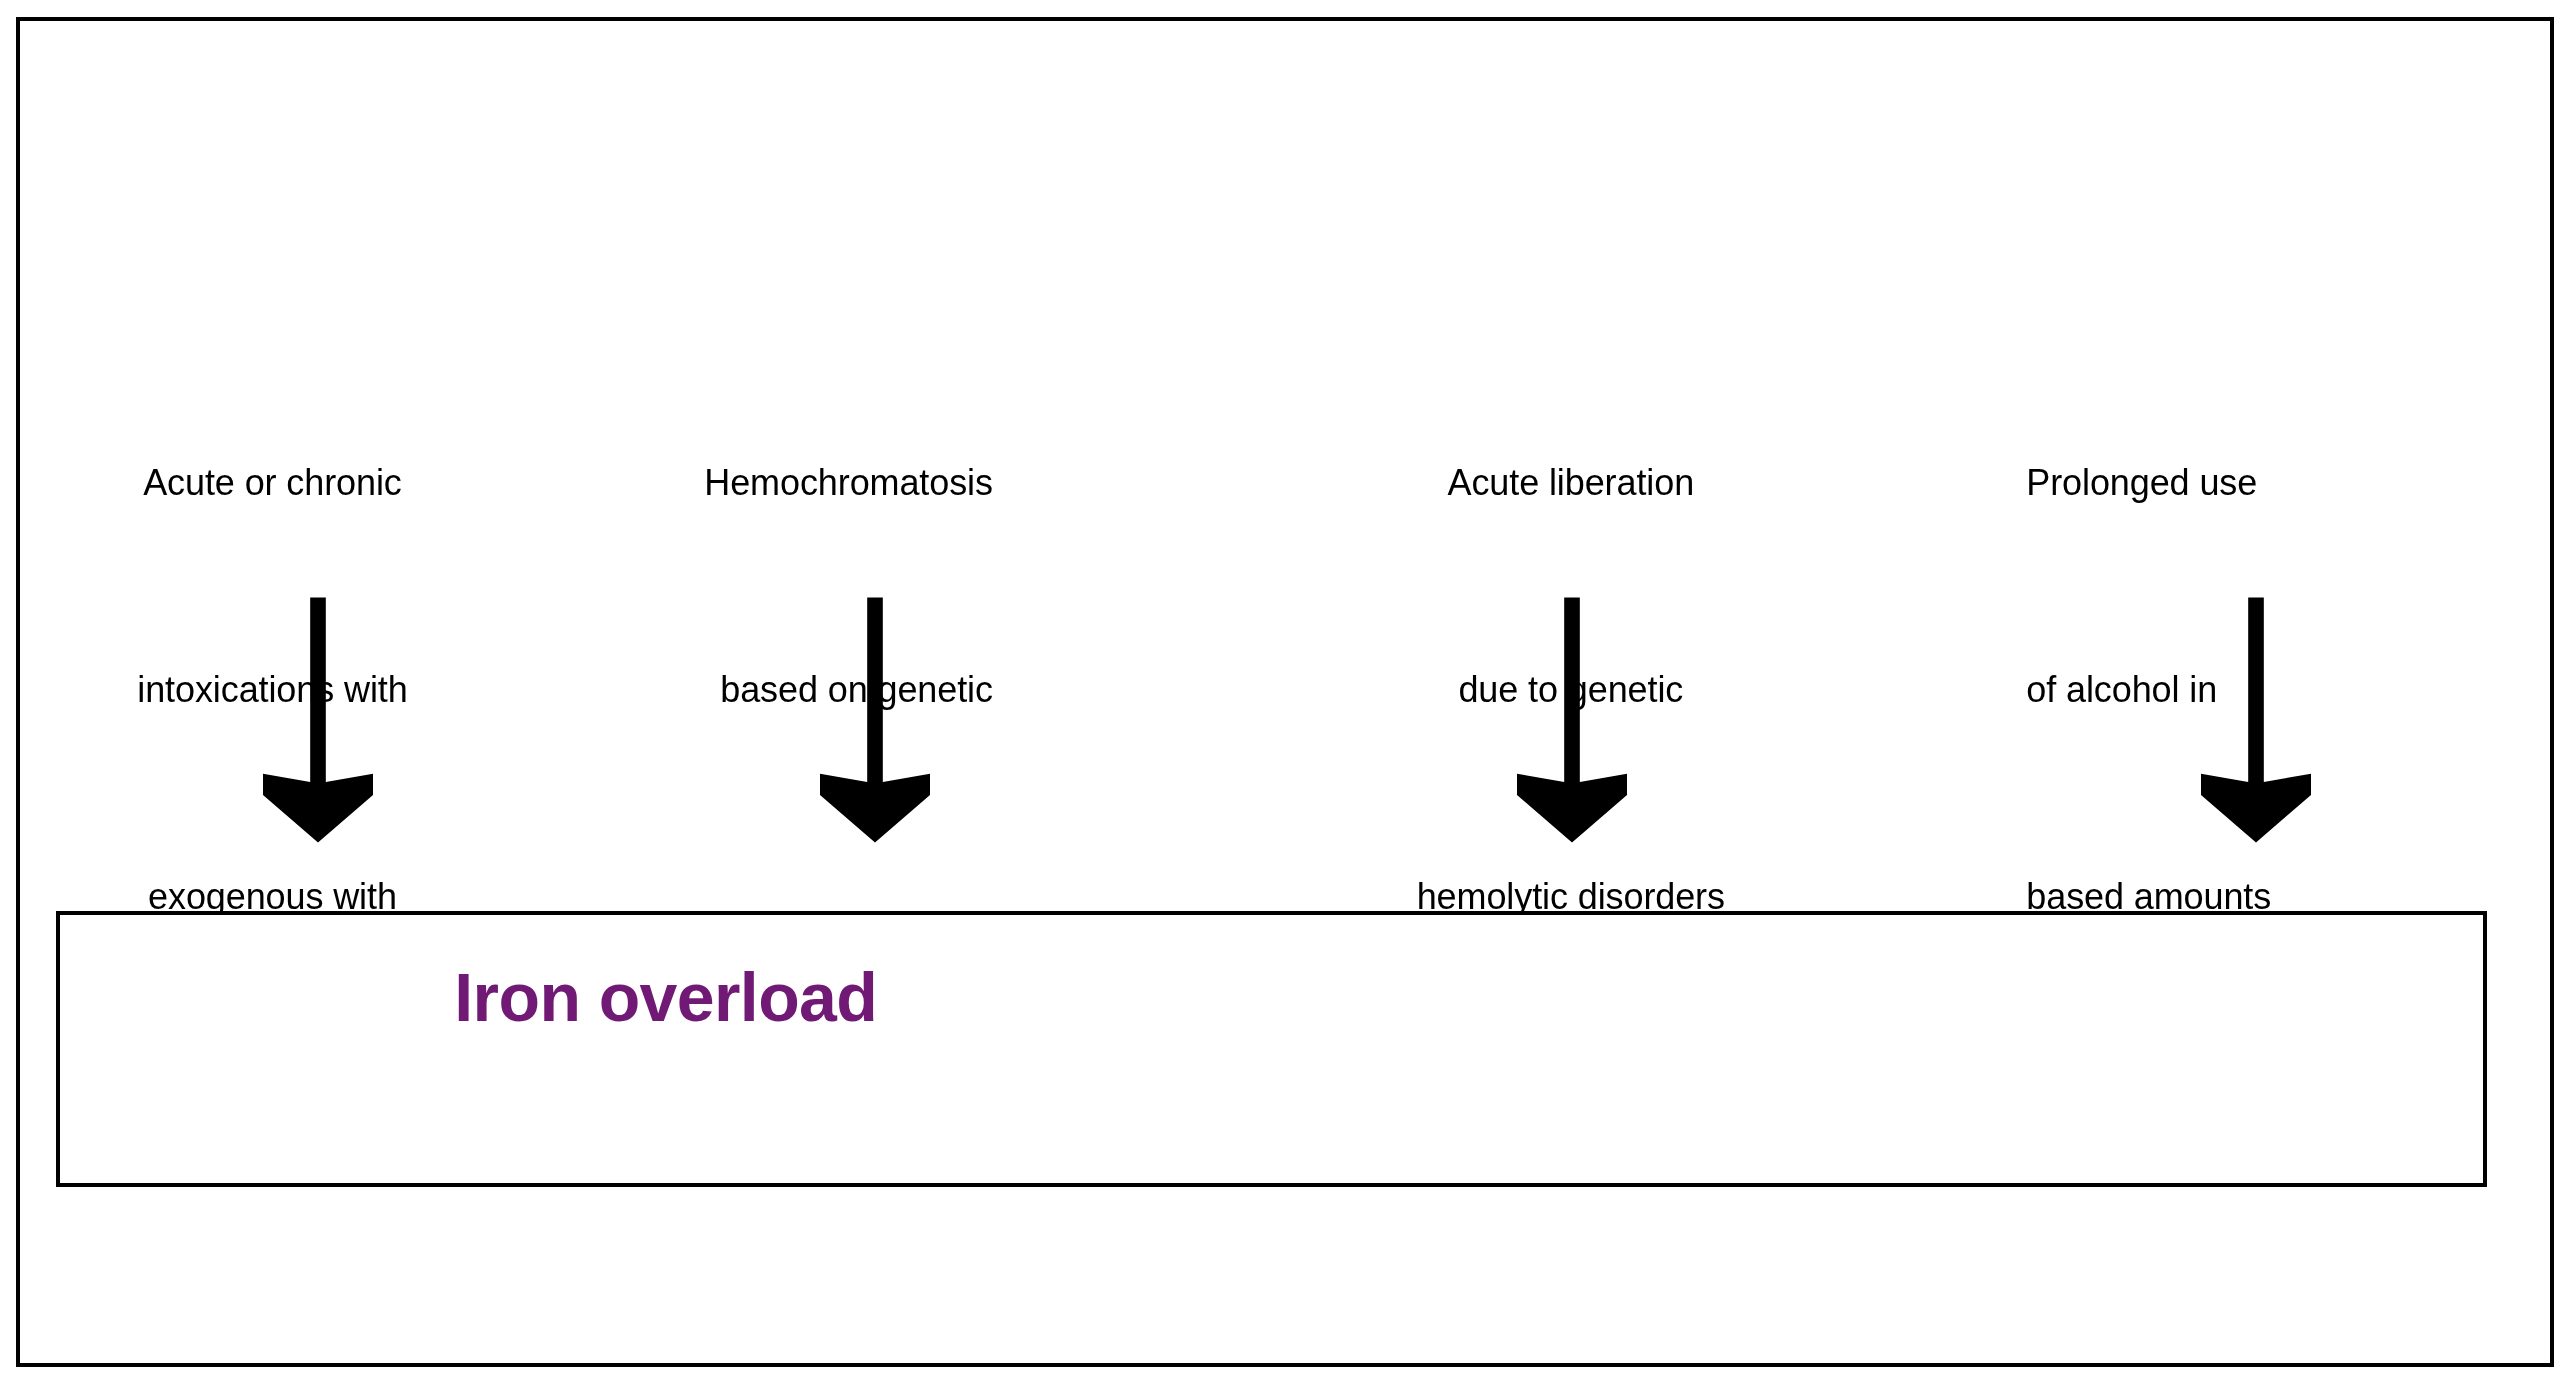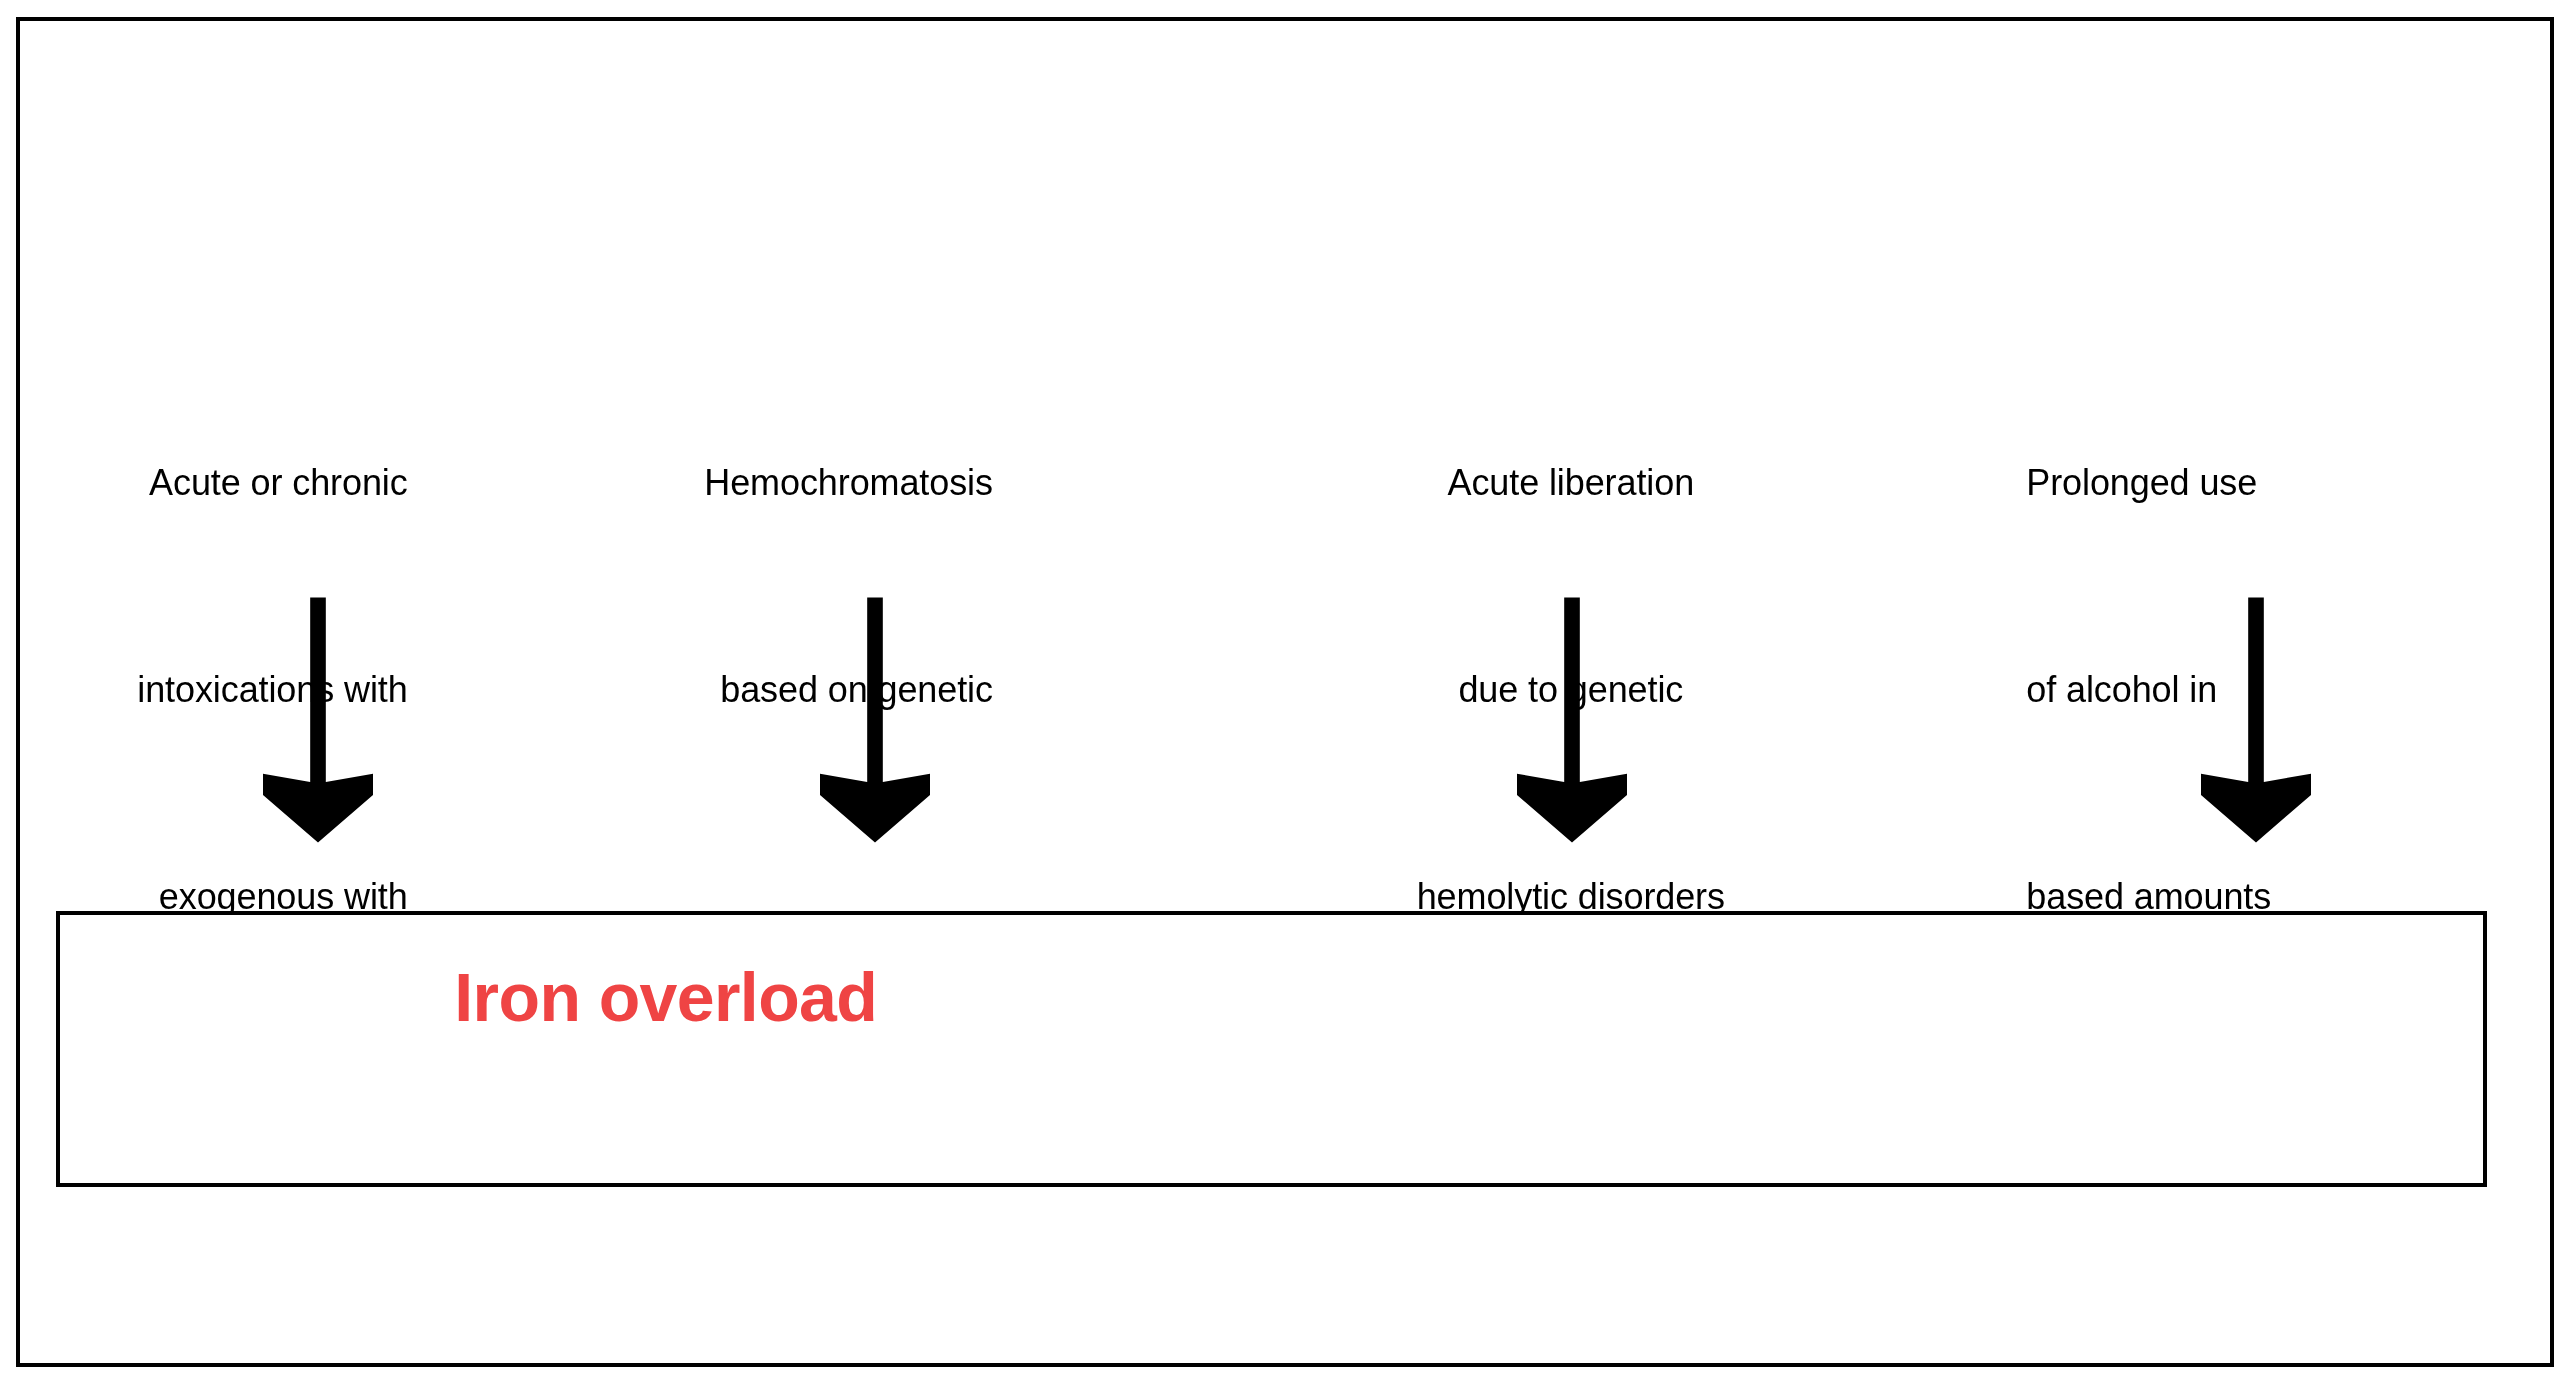--- a/index.html
+++ b/index.html
@@ -35,21 +35,21 @@
     top: 289px;
     font-size: 36px;
     line-height: 69px;
     color: #000000;
     font-weight: 400;
     letter-spacing: -0.1px;
     white-space: pre;
   }
   .cause-line { display: block; }
 
-  #cause-col-0 { left: 117px;  text-align: right;   }
+  #cause-col-0 { left: 117px;  text-align: center;   }
   #cause-col-1 { left: 684px; text-align: right;   }
   #cause-col-2 { left: 1296px; width: 509px; text-align: center; }
   #cause-col-3 { left: 2006px; width: 458px; text-align: left; }
 
   
   .arrow {
     position: absolute;
     top: 576px;
     width: 110px;
     height: 251px;
@@ -72,21 +72,21 @@
     background: #ffffff;
   }
   #iron-overload-label {
     position: absolute;
     left: 0;
     right: 0;
     top: 43px;
     text-align: center;
     font-size: 68px;
     font-weight: 700;
-    color: #ef4444;
+    color: #701a75;
     letter-spacing: -0.6px;
     
     padding-right: 1212px;
     white-space: pre;
   }
 </style>
 </head>
 <body>
 
 <div id="canvas">

